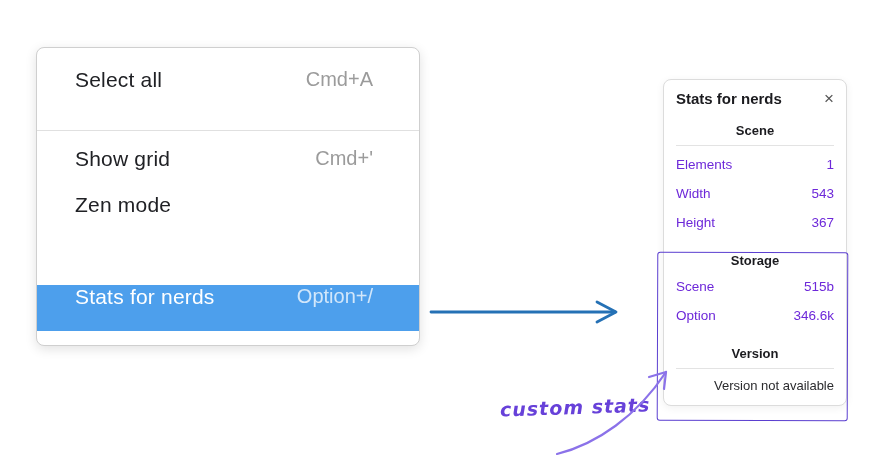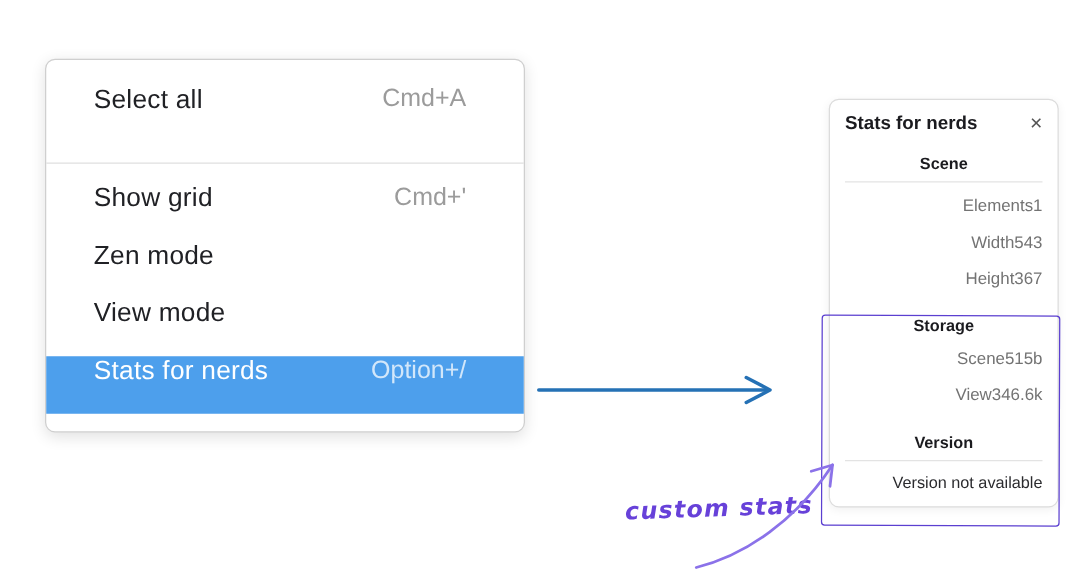--- a/index.html
+++ b/index.html
@@ -103,25 +103,25 @@
     color: #1b1b1f;
     margin-top: 16px;
   }
   .sec-header.underlined {
     border-bottom: 1px solid #e3e3e3;
     padding-bottom: 7px;
   }
   .stat-rows { margin-top: 4px; }
   .stat-row {
     display: flex;
-    justify-content: flex-end;
+    justify-content: space-between;
     align-items: center;
     height: 29px;
     font-size: 13.5px;
-    color: #737373;
+    color: #6d28d9;
   }
   .stat-row .sr-value { text-align: right; }
   .version-note {
     margin-top: 9px;
     font-size: 13px;
     color: #2b2b2e;
     text-align: right;
   }
 
   
@@ -173,21 +173,20 @@
     <div class="menu-item">
       <span class="mi-label">Show grid</span>
       <span class="mi-shortcut">Cmd+'</span>
     </div>
 
     <div class="menu-item">
       <span class="mi-label">Zen mode</span>
     </div>
 
     <div class="menu-item">
-      <span class="mi-label">View mode</span>
     </div>
 
     <div class="menu-item selected">
       <span class="mi-label">Stats for nerds</span>
       <span class="mi-shortcut">Option+/</span>
     </div>
 
   </div>
 
   <svg class="blue-arrow" viewBox="0 0 200 36">
@@ -218,21 +217,21 @@
       </div>
     </div>
 
     <div class="sec-header">Storage</div>
     <div class="stat-rows">
       <div class="stat-row">
         <span class="sr-label">Scene</span>
         <span class="sr-value">515b</span>
       </div>
       <div class="stat-row">
-        <span class="sr-label">View</span>
+        <span class="sr-label">Option</span>
         <span class="sr-value">346.6k</span>
       </div>
     </div>
 
     <div class="sec-header underlined">Version</div>
     <div class="version-note">Version not available</div>
 
   </div>
 
   <div class="purple-rect"></div>

